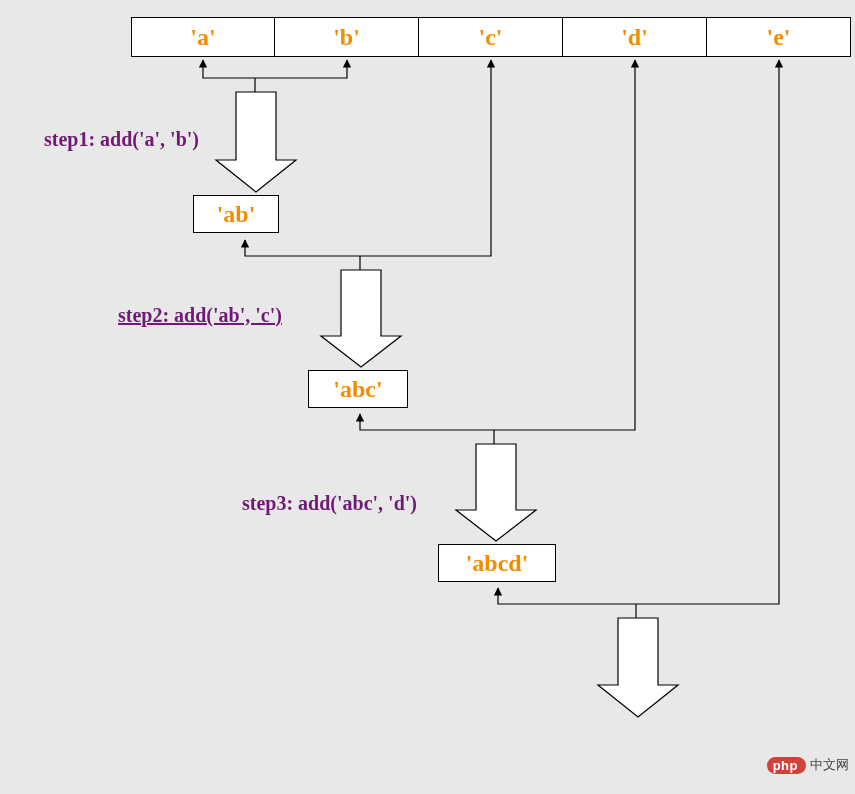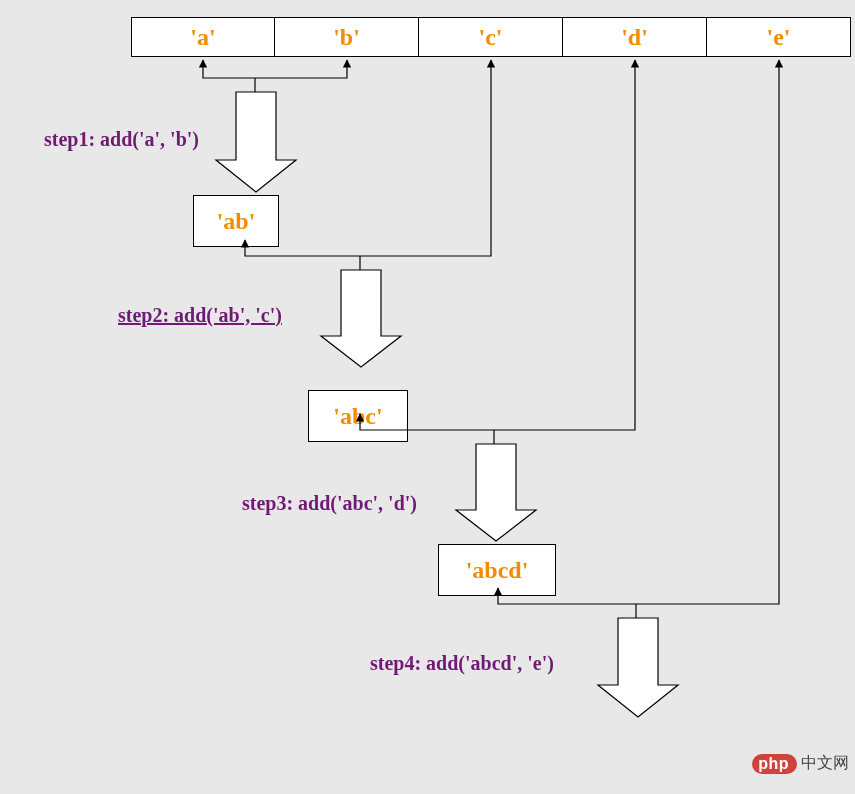--- a/index.html
+++ b/index.html
@@ -40,21 +40,21 @@
     box-sizing: border-box;
     border: 1px solid #000;
     background: #fff;
     color: #f28c00;
     font-weight: bold;
     font-size: 24px;
     display: flex;
     align-items: center;
     justify-content: center;
     padding: 0 14px;
-    height: 52px;
+    height: 38px;
   }
   .step-label {
     position: absolute;
     color: #701a75;
     font-weight: bold;
     font-size: 20px;
     white-space: nowrap;
   }
   svg.overlay {
     position: absolute;
@@ -64,21 +64,21 @@
     pointer-events: none;
   }
   .watermark {
     position: absolute;
     right: 6px;
     bottom: 20px;
     display: flex;
     align-items: center;
     gap: 4px;
     font-family: sans-serif;
-    font-size: 16px;
+    font-size: 13px;
     color: #444;
   }
   .watermark .pill {
     background: #d0433b;
     color: #fff;
     border-radius: 10px;
     padding: 1px 8px 1px 6px;
     font-weight: bold;
     letter-spacing: 0.5px;
     display: inline-flex;
@@ -92,27 +92,26 @@
 
   <div class="array-row">
     <div class="cell">'a'</div>
     <div class="cell">'b'</div>
     <div class="cell">'c'</div>
     <div class="cell">'d'</div>
     <div class="cell">'e'</div>
   </div>
 
   <div class="result-box" style="left:193px; top:195px; min-width:86px;">'ab'</div>
-  <div class="result-box" style="left:308px; top:370px; min-width:100px;margin-top:20px;">'abc'</div>
+  <div class="result-box" style="left:308px; top:370px; min-width:100px;">'abc'</div>
   <div class="result-box" style="left:438px; top:544px; min-width:118px;">'abcd'</div>
 
   <div class="step-label" style="left:44px;  top:128px;">step1: add('a', 'b')</div>
   <div class="step-label" style="left:118px; top:304px;text-decoration:underline;">step2: add('ab', 'c')</div>
   <div class="step-label" style="left:242px; top:492px;">step3: add('abc', 'd')</div>
-  <div class="step-label" style="left:370px; top:652px;">step4: add('abcd', 'e')</div>
 
   <svg class="overlay" viewBox="0 0 855 794">
     <defs>
       <marker id="ahead" viewBox="0 0 10 10" refX="9" refY="5" markerWidth="7" markerHeight="7" orient="auto-start-reverse">
         <path d="M 0 0 L 10 5 L 0 10 z" fill="#000"></path>
       </marker>
     </defs>
 
     <g>
       <path d="M203 60 L203 78 L347 78 L347 60" fill="none" stroke="#000" stroke-width="1.2" marker-start="url(#ahead)" marker-end="url(#ahead)"></path>

